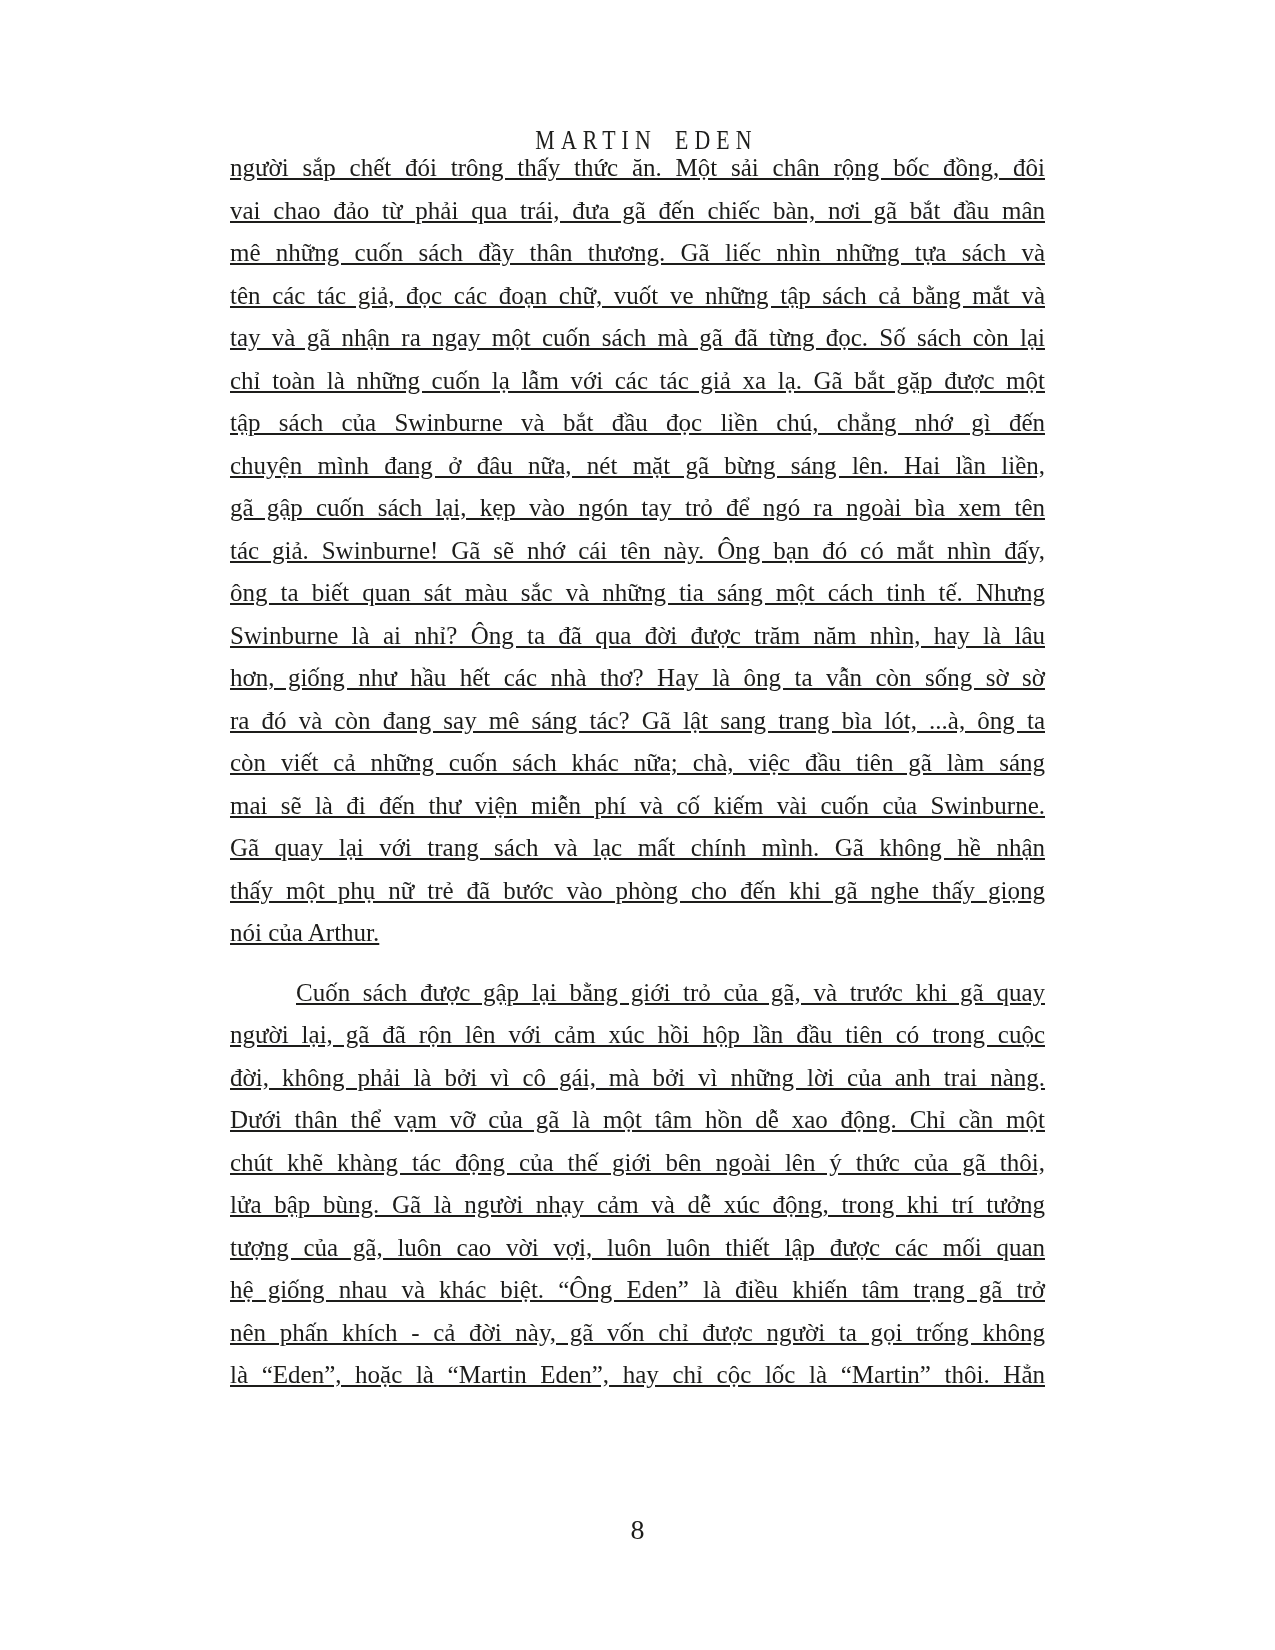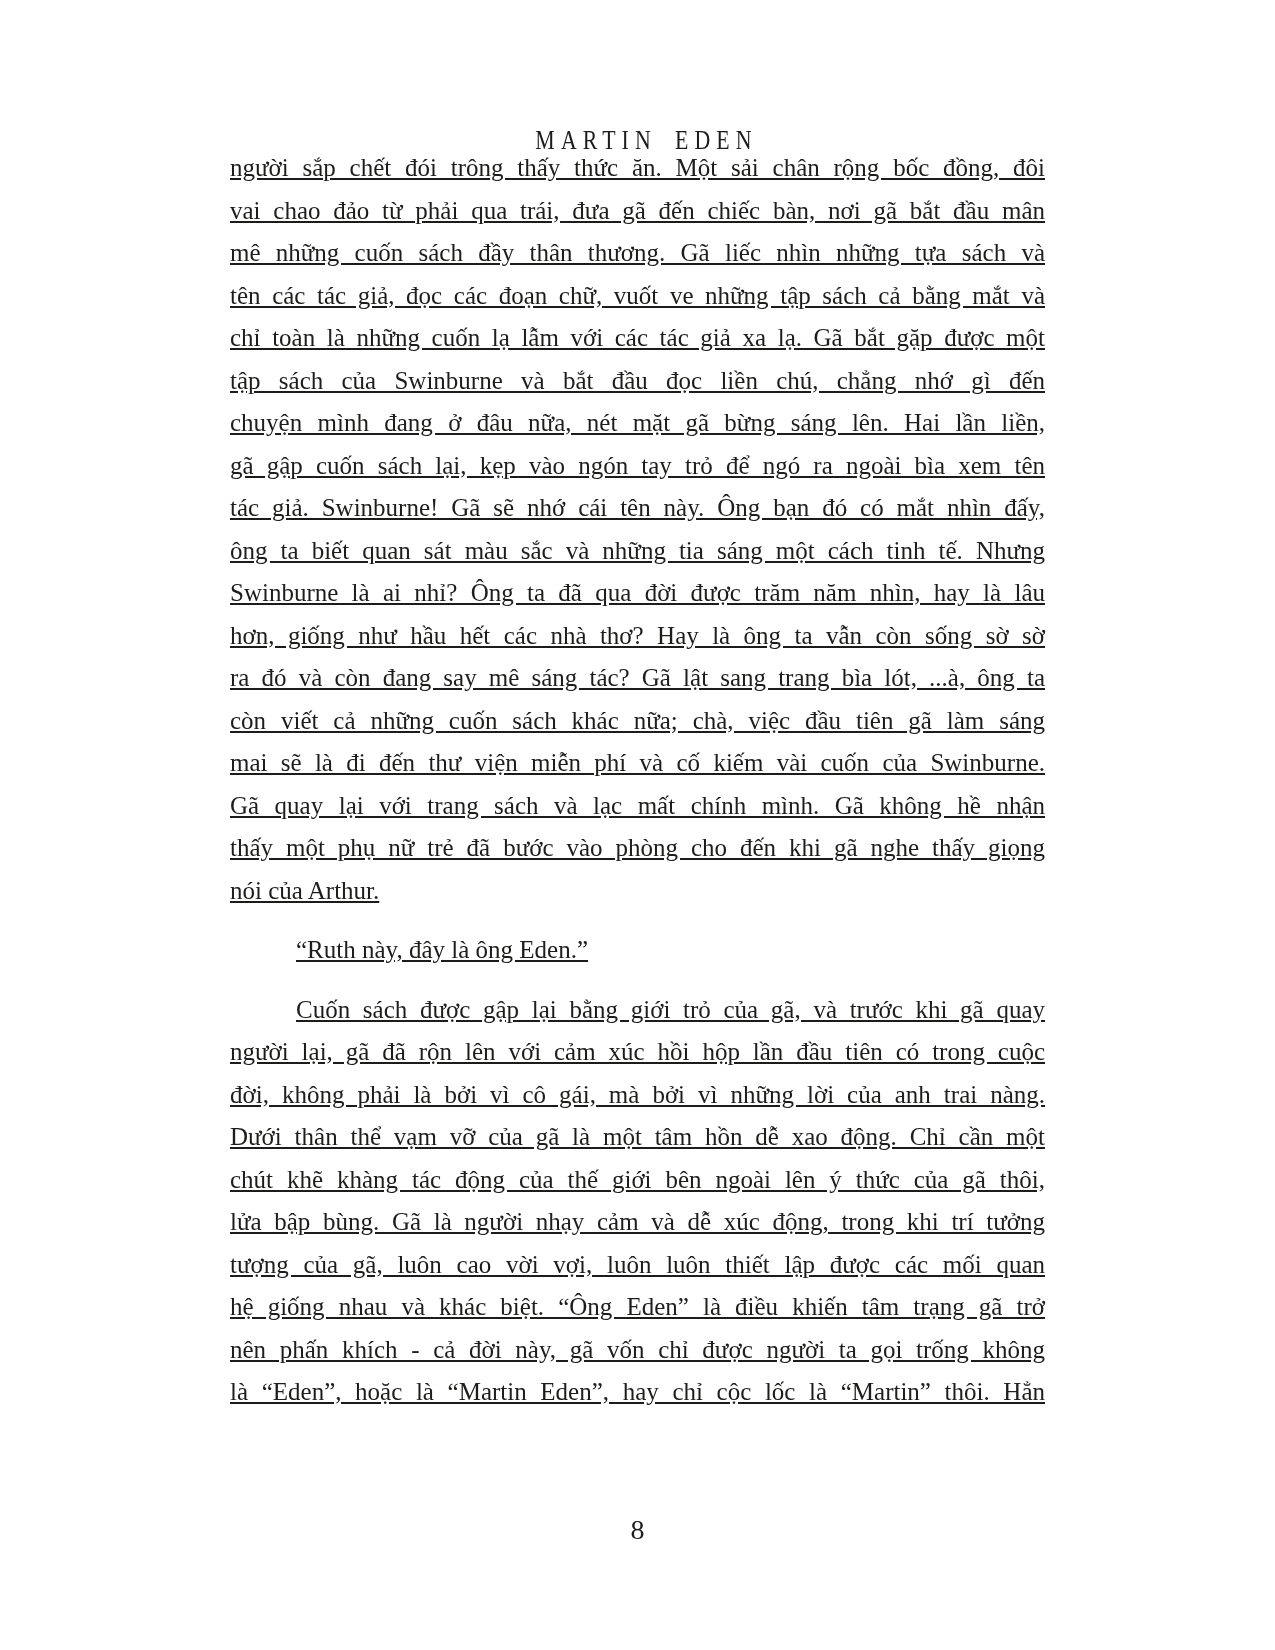--- a/index.html
+++ b/index.html
@@ -78,37 +78,35 @@
     <span class="header-text">MARTIN EDEN</span>
   </div>
 
   <div class="text-block">
 
   <div class="paragraph">
         <div class="line">người sắp chết đói trông thấy thức ăn. Một sải chân rộng bốc đồng, đôi</div>
         <div class="line">vai chao đảo từ phải qua trái, đưa gã đến chiếc bàn, nơi gã bắt đầu mân</div>
         <div class="line">mê những cuốn sách đầy thân thương. Gã liếc nhìn những tựa sách và</div>
         <div class="line">tên các tác giả, đọc các đoạn chữ, vuốt ve những tập sách cả bằng mắt và</div>
+        <div class="line">tay và gã nhận ra ngay một cuốn sách mà gã đã từng đọc. Số sách còn lại</div>
         <div class="line">chỉ toàn là những cuốn lạ lẫm với các tác giả xa lạ. Gã bắt gặp được một</div>
         <div class="line">tập sách của Swinburne và bắt đầu đọc liền chú, chẳng nhớ gì đến</div>
         <div class="line">chuyện mình đang ở đâu nữa, nét mặt gã bừng sáng lên. Hai lần liền,</div>
         <div class="line">gã gập cuốn sách lại, kẹp vào ngón tay trỏ để ngó ra ngoài bìa xem tên</div>
         <div class="line">tác giả. Swinburne! Gã sẽ nhớ cái tên này. Ông bạn đó có mắt nhìn đấy,</div>
         <div class="line">ông ta biết quan sát màu sắc và những tia sáng một cách tinh tế. Nhưng</div>
         <div class="line">Swinburne là ai nhỉ? Ông ta đã qua đời được trăm năm nhìn, hay là lâu</div>
         <div class="line">hơn, giống như hầu hết các nhà thơ? Hay là ông ta vẫn còn sống sờ sờ</div>
         <div class="line">ra đó và còn đang say mê sáng tác? Gã lật sang trang bìa lót, ...à, ông ta</div>
         <div class="line">còn viết cả những cuốn sách khác nữa; chà, việc đầu tiên gã làm sáng</div>
         <div class="line">mai sẽ là đi đến thư viện miễn phí và cố kiếm vài cuốn của Swinburne.</div>
         <div class="line">Gã quay lại với trang sách và lạc mất chính mình. Gã không hề nhận</div>
         <div class="line">thấy một phụ nữ trẻ đã bước vào phòng cho đến khi gã nghe thấy giọng</div>
         <div class="line no-justify">nói của Arthur.</div>
-      </div>
-      <div class="paragraph">
-        <div class="line indent no-justify">“Ruth này, đây là ông Eden.”</div>
       </div>
       <div class="paragraph">
         <div class="line indent">Cuốn sách được gập lại bằng giới trỏ của gã, và trước khi gã quay</div>
         <div class="line">người lại, gã đã rộn lên với cảm xúc hồi hộp lần đầu tiên có trong cuộc</div>
         <div class="line">đời, không phải là bởi vì cô gái, mà bởi vì những lời của anh trai nàng.</div>
         <div class="line">Dưới thân thể vạm vỡ của gã là một tâm hồn dễ xao động. Chỉ cần một</div>
         <div class="line">chút khẽ khàng tác động của thế giới bên ngoài lên ý thức của gã thôi,</div>
         <div class="line">lửa bập bùng. Gã là người nhạy cảm và dễ xúc động, trong khi trí tưởng</div>
         <div class="line">tượng của gã, luôn cao vời vợi, luôn luôn thiết lập được các mối quan</div>
         <div class="line">hệ giống nhau và khác biệt. “Ông Eden” là điều khiến tâm trạng gã trở</div>

